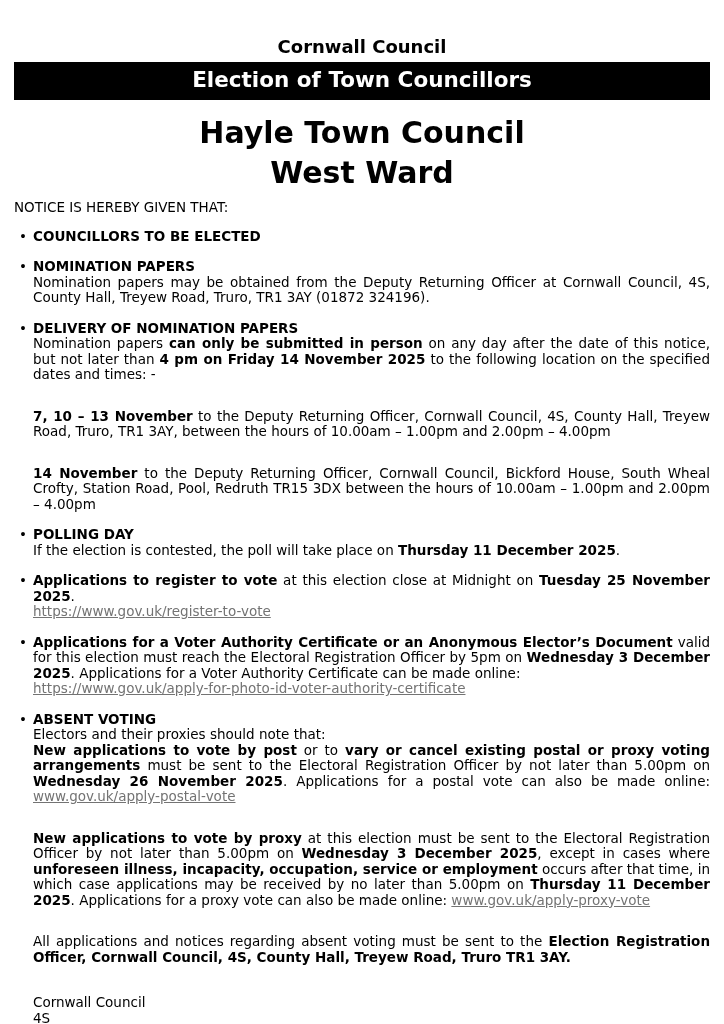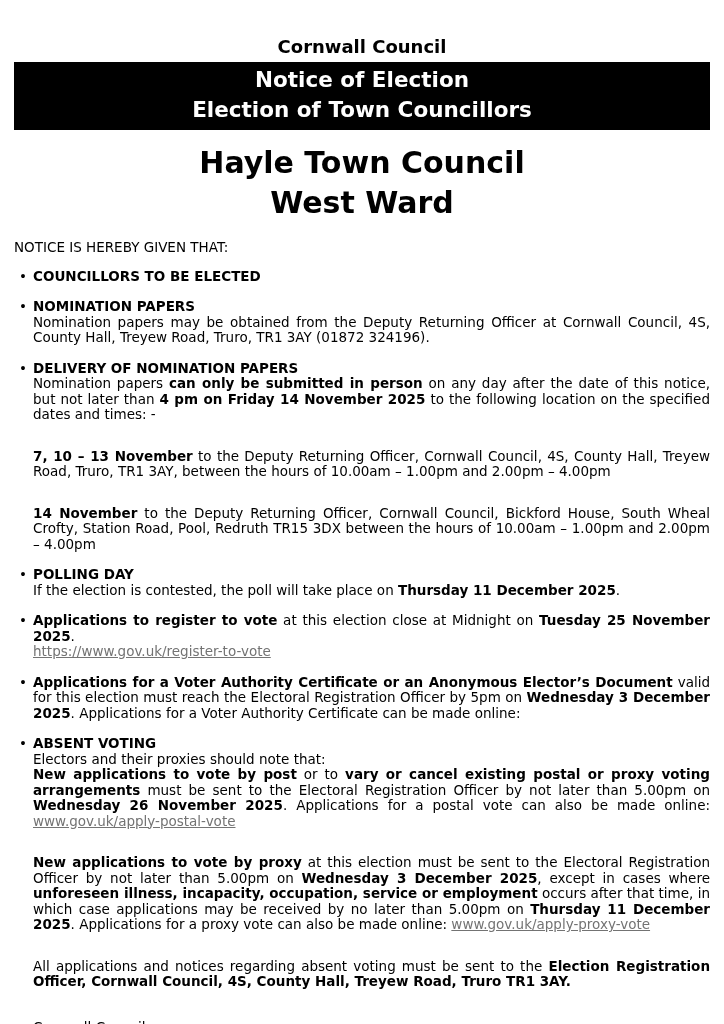--- a/index.html
+++ b/index.html
@@ -22,21 +22,21 @@
   .banner {
     background: #000; color: #fff;
     text-align: center; font-weight: bold;
     font-size: 21.5px; line-height: 30px;
     padding: 3px 0 5px 0;
     margin-bottom: 13px;
   }
   .doc-title {
     text-align: center; font-weight: bold;
     font-size: 30px; line-height: 40px;
-    margin-bottom: 17px;
+    margin-bottom: 7px;
   }
   .intro { font-weight: normal; margin-bottom: 13px; }
   .bullets { list-style: none; margin: 0; padding: 0; }
   .bullet { display: flex; margin-bottom: 15px; }
   .bullet-marker { flex: none; width: 19px; padding-left: 5px; }
   .bullet-body { flex: 1 1 auto; min-width: 0; }
   .para { text-align: justify; }
   .para.gap { margin-top: 26px; }
   a.doclink { color: #737373; text-decoration: underline; cursor: pointer; }
   .sig-row {
@@ -45,21 +45,20 @@
   }
 </style>
 </head>
 <body>
 
 <div class="page">
 
   <div class="doc-authority">Cornwall Council</div>
 
   <div class="banner">
-    <div>Notice of Election</div>
     <div>Election of Town Councillors</div>
   </div>
 
   <div class="doc-title">
     <div>Hayle Town Council</div>
     <div>West Ward</div>
   </div>
 
   <div class="intro">NOTICE IS HEREBY GIVEN THAT:</div>
 
@@ -97,20 +96,21 @@
         <span class="bullet-marker">•</span>
         <div class="bullet-body">
           <div class="para"><b>Applications to register to vote</b> at this election close at Midnight on <b>Tuesday 25 November 2025</b>.</div>
           <div class="para"><a class="doclink" href="#">https://www.gov.uk/register-to-vote</a></div>
         </div>
       </li>
       <li class="bullet">
         <span class="bullet-marker">•</span>
         <div class="bullet-body">
           <div class="para"><b>Applications for a Voter Authority Certificate or an Anonymous Elector’s Document</b> valid for this election must reach the Electoral Registration Officer by 5pm on <b>Wednesday 3 December 2025</b>. Applications for a Voter Authority Certificate can be made online:</div>
+          <div class="para"><a class="doclink" href="#">https://www.gov.uk/apply-for-photo-id-voter-authority-certificate</a></div>
         </div>
       </li>
       <li class="bullet">
         <span class="bullet-marker">•</span>
         <div class="bullet-body">
           <div class="para"><b>ABSENT VOTING</b></div>
           <div class="para">Electors and their proxies should note that:</div>
           <div class="para"><b>New applications to vote by post</b> or to <b>vary or cancel existing postal or proxy voting arrangements</b> must be sent to the Electoral Registration Officer by not later than 5.00pm on <b>Wednesday 26 November 2025</b>. Applications for a postal vote can also be made online: <a class="doclink" href="#">www.gov.uk/apply-postal-vote</a></div>
           <div class="para gap"><b>New applications to vote by proxy</b> at this election must be sent to the Electoral Registration Officer by not later than 5.00pm on <b>Wednesday 3 December 2025</b>, except in cases where <b>unforeseen illness, incapacity, occupation, service or employment</b> occurs after that time, in which case applications may be received by no later than 5.00pm on <b>Thursday 11 December 2025</b>.  Applications for a proxy vote can also be made online: <a class="doclink" href="#">www.gov.uk/apply-proxy-vote</a></div>
           <div class="para gap">All applications and notices regarding absent voting must be sent to the <b>Election Registration Officer, Cornwall Council, 4S, County Hall, Treyew Road, Truro TR1 3AY.</b></div>

